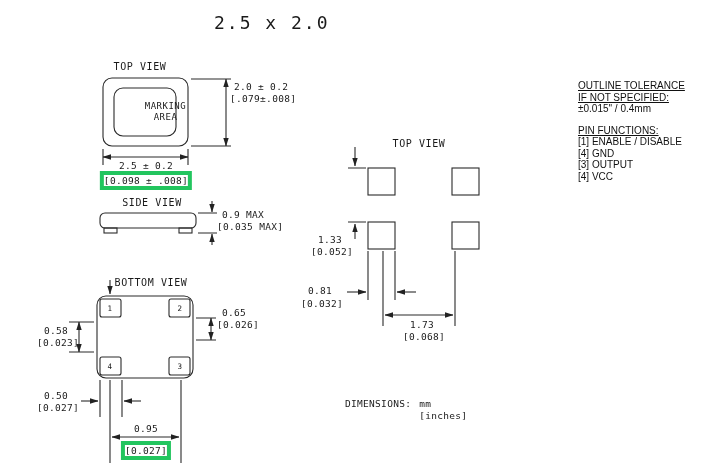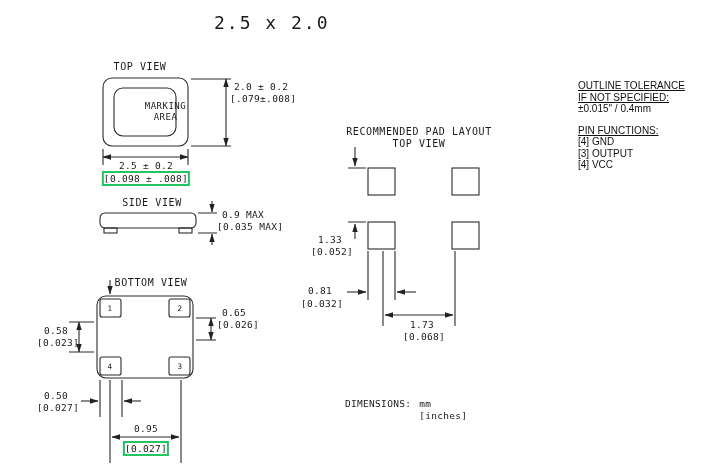--- a/index.html
+++ b/index.html
@@ -11,21 +11,21 @@
   }
   .canvas { position:relative; width:710px; height:476px; background:#fff; overflow:hidden; }
   svg.draw { position:absolute; left:0; top:0; }
 
   .lbl {
     position:absolute; white-space:nowrap;
     font-size:9.5px; letter-spacing:0.3px; line-height:11px; color:#1a1a1a;
   }
   .cx { transform:translateX(-50%); }
   .cc { transform:translate(-50%,-50%); }
-  .boxed { border:2px solid #22c55e; padding:0 0; background:#fff; }
+  .boxed { border:4px solid #22c55e; padding:0 0; background:#fff; }
   .title { font-size:18px; letter-spacing:2px; }
   .viewlabel { font-size:10px; letter-spacing:0.6px; }
   .marking {
     display:flex; align-items:center; justify-content:center;
     text-align:center; white-space:pre-line;
     font-size:9px; line-height:11px; letter-spacing:0.5px;
   }
   .padnum { font-size:7.5px; }
 
   .dimnote { display:flex; gap:8px; font-size:9.5px; letter-spacing:0.3px; }
@@ -134,21 +134,20 @@
   <div class="lbl padnum cc" style="left:180px; top:366px;">3</div>
   <div class="lbl" style="left:222px; top:307px;">0.65</div>
   <div class="lbl" style="left:217px; top:319px;">[0.026]</div>
   <div class="lbl" style="left:44px; top:325px;">0.58</div>
   <div class="lbl" style="left:37px; top:337px;">[0.023]</div>
   <div class="lbl" style="left:44px; top:390px;">0.50</div>
   <div class="lbl" style="left:37px; top:402px;">[0.027]</div>
   <div class="lbl cx" style="left:146px; top:423px;">0.95</div>
   <div class="lbl cx boxed" style="left:146px; top:441px;">[0.027]</div>
 
-  <div class="lbl viewlabel cx" style="left:419px; top:126px;">RECOMMENDED PAD LAYOUT</div>
   <div class="lbl viewlabel cx" style="left:419px; top:138px;">TOP VIEW</div>
   <div class="lbl" style="left:318px; top:234px;">1.33</div>
   <div class="lbl" style="left:311px; top:246px;">[0.052]</div>
   <div class="lbl" style="left:308px; top:285px;">0.81</div>
   <div class="lbl" style="left:301px; top:298px;">[0.032]</div>
   <div class="lbl" style="left:410px; top:319px;">1.73</div>
   <div class="lbl" style="left:403px; top:331px;">[0.068]</div>
 
   <div class="lbl dimnote" style="left:345px; top:398px;justify-content:flex-end;">
     <span>DIMENSIONS:</span>
@@ -157,18 +156,19 @@
       <span>[inches]</span>
     </span>
   </div>
 
   <div class="notes" style="left:578px; top:80px;">
     <div class="ul">OUTLINE TOLERANCE</div>
     <div class="ul">IF NOT SPECIFIED:</div>
     <div>±0.015" / 0.4mm</div>
     <div class="gap"></div>
     <div class="ul">PIN FUNCTIONS:</div>
+    <div>[1] ENABLE / DISABLE</div>
     <div>[4] GND</div>
     <div>[3] OUTPUT</div>
     <div>[4] VCC</div>
   </div>
 
 </div>
 
 </body></html>

